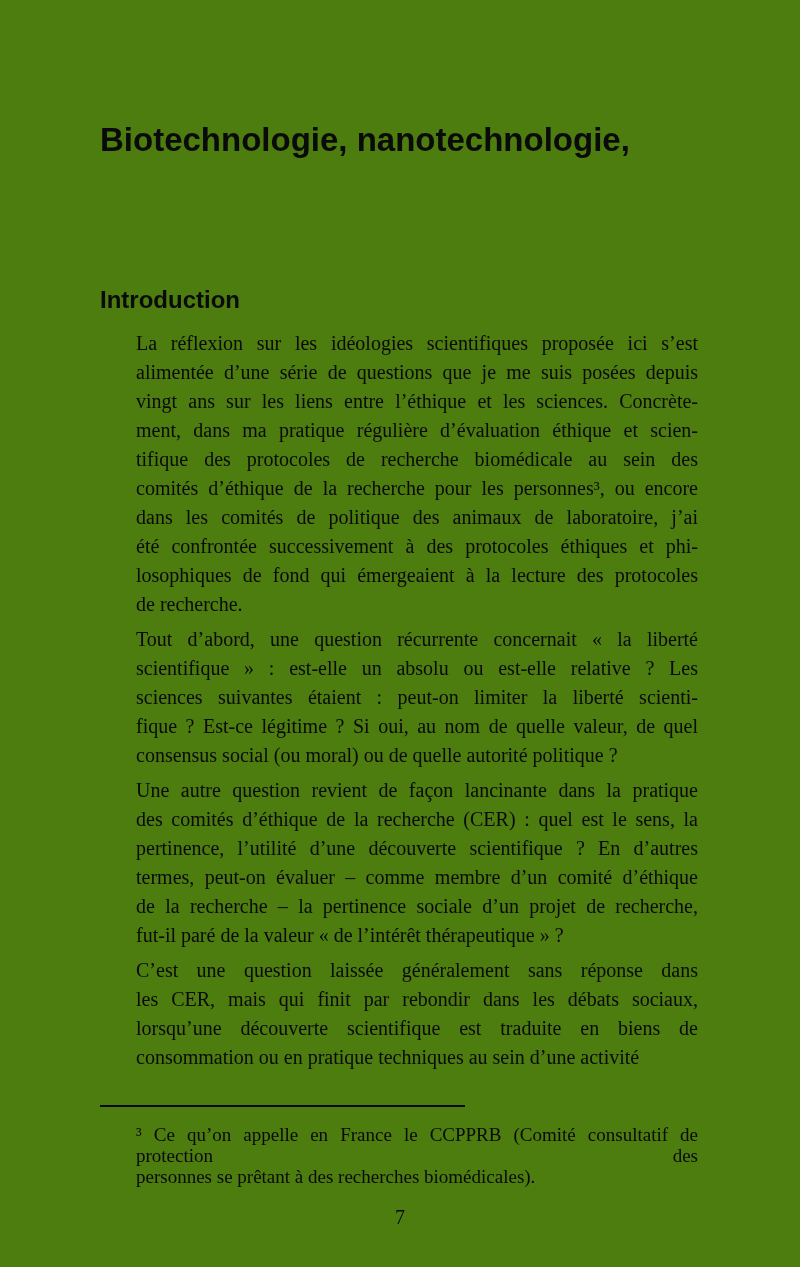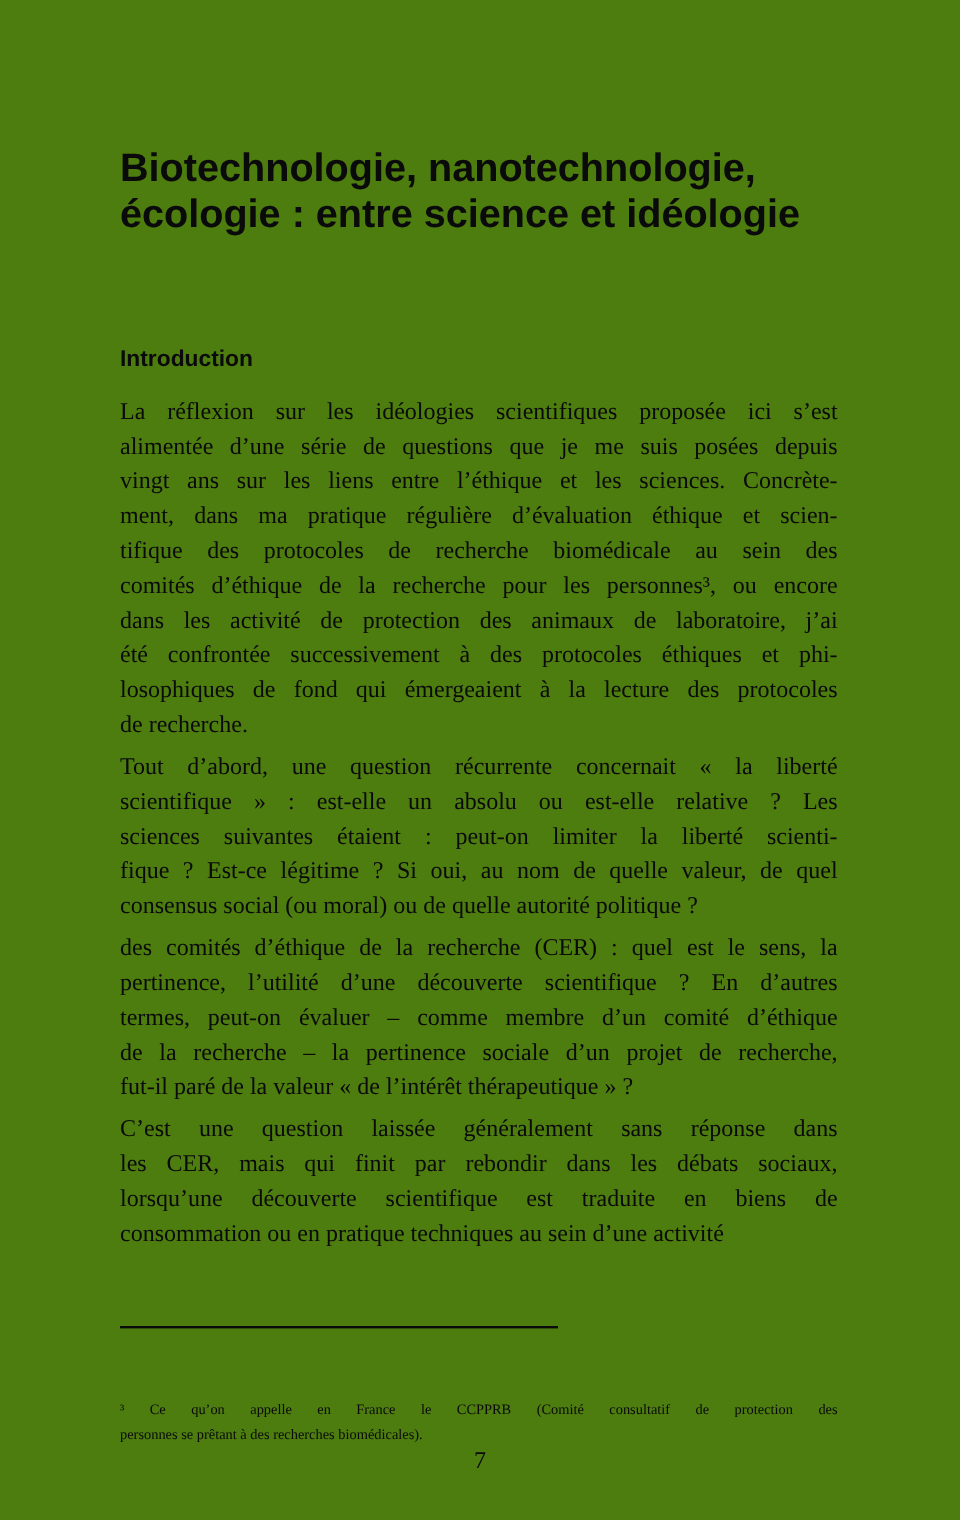--- a/index.html
+++ b/index.html
@@ -28,102 +28,103 @@
     line-height: 38px;
     color: #0a0a0a;
   }
   .section-heading {
     position: absolute;
     top: 286px;
     left: 100px;
     margin: 0;
     font-family: "Liberation Sans", sans-serif;
     font-weight: bold;
-    font-size: 19px;
+    font-size: 24px;
     line-height: 28px;
     color: #0a0a0a;
   }
   .body-text {
     position: absolute;
     top: 329px;
     left: 100px;
     width: 598px;
     font-size: 20px;
     line-height: 29px;
   }
   .para {
     margin: 0 0 6px 0;
   }
   .line {
     text-align: justify;
     text-align-last: justify;
+    margin-left: 36px;
   }
   .line.last {
     text-align: left;
     text-align-last: left;
   }
   .footnote-rule {
     position: absolute;
     top: 1105px;
     left: 100px;
     width: 365px;
     height: 0;
     border-top: 2px solid #0a0a0a;
   }
   .footnote {
     position: absolute;
-    top: 1164px;
+    top: 1124px;
     left: 100px;
     width: 598px;
-    font-size: 12px;
+    font-size: 19px;
     line-height: 21px;
   }
   .page-number {
     position: absolute;
     top: 1205px;
     left: 0;
     width: 800px;
     text-align: center;
     font-size: 20px;
     line-height: 24px;
   }
 </style>
 </head>
 <body>
 
 <div class="page">
 
   <h1 class="title">
     <div>Biotechnologie, nanotechnologie,</div>
-    <div>écologie : entre science et idéologie</div>
   </h1>
 
   <h2 class="section-heading">Introduction</h2>
 
   <div class="body-text" id="paragraphs">
       <div class="para">
         <div class="line">La réflexion sur les idéologies scientifiques proposée ici s’est</div>
         <div class="line">alimentée d’une série de questions que je me suis posées depuis</div>
         <div class="line">vingt ans sur les liens entre l’éthique et les sciences. Concrète-</div>
         <div class="line">ment, dans ma pratique régulière d’évaluation éthique et scien-</div>
         <div class="line">tifique des protocoles de recherche biomédicale au sein des</div>
         <div class="line">comités d’éthique de la recherche pour les personnes³, ou encore</div>
-        <div class="line">dans les activité de protection des animaux de laboratoire, j’ai</div>
+        <div class="line">dans les comités de politique des animaux de laboratoire, j’ai</div>
         <div class="line">été confrontée successivement à des protocoles éthiques et phi-</div>
         <div class="line">losophiques de fond qui émergeaient à la lecture des protocoles</div>
         <div class="line last">de recherche.</div>
       </div>
       <div class="para">
         <div class="line">Tout d’abord, une question récurrente concernait « la liberté</div>
         <div class="line">scientifique » : est-elle un absolu ou est-elle relative ? Les</div>
         <div class="line">sciences suivantes étaient : peut-on limiter la liberté scienti-</div>
         <div class="line">fique ? Est-ce légitime ? Si oui, au nom de quelle valeur, de quel</div>
         <div class="line last">consensus social (ou moral) ou de quelle autorité politique ?</div>
       </div>
       <div class="para">
+        <div class="line">Une autre question revient de façon lancinante dans la pratique</div>
         <div class="line">des comités d’éthique de la recherche (CER) : quel est le sens, la</div>
         <div class="line">pertinence, l’utilité d’une découverte scientifique ? En d’autres</div>
         <div class="line">termes, peut-on évaluer – comme membre d’un comité d’éthique</div>
         <div class="line">de la recherche – la pertinence sociale d’un projet de recherche,</div>
         <div class="line last">fut-il paré de la valeur « de l’intérêt thérapeutique » ?</div>
       </div>
       <div class="para">
         <div class="line">C’est une question laissée généralement sans réponse dans</div>
         <div class="line">les CER, mais qui finit par rebondir dans les débats sociaux,</div>
         <div class="line">lorsqu’une découverte scientifique est traduite en biens de</div>

